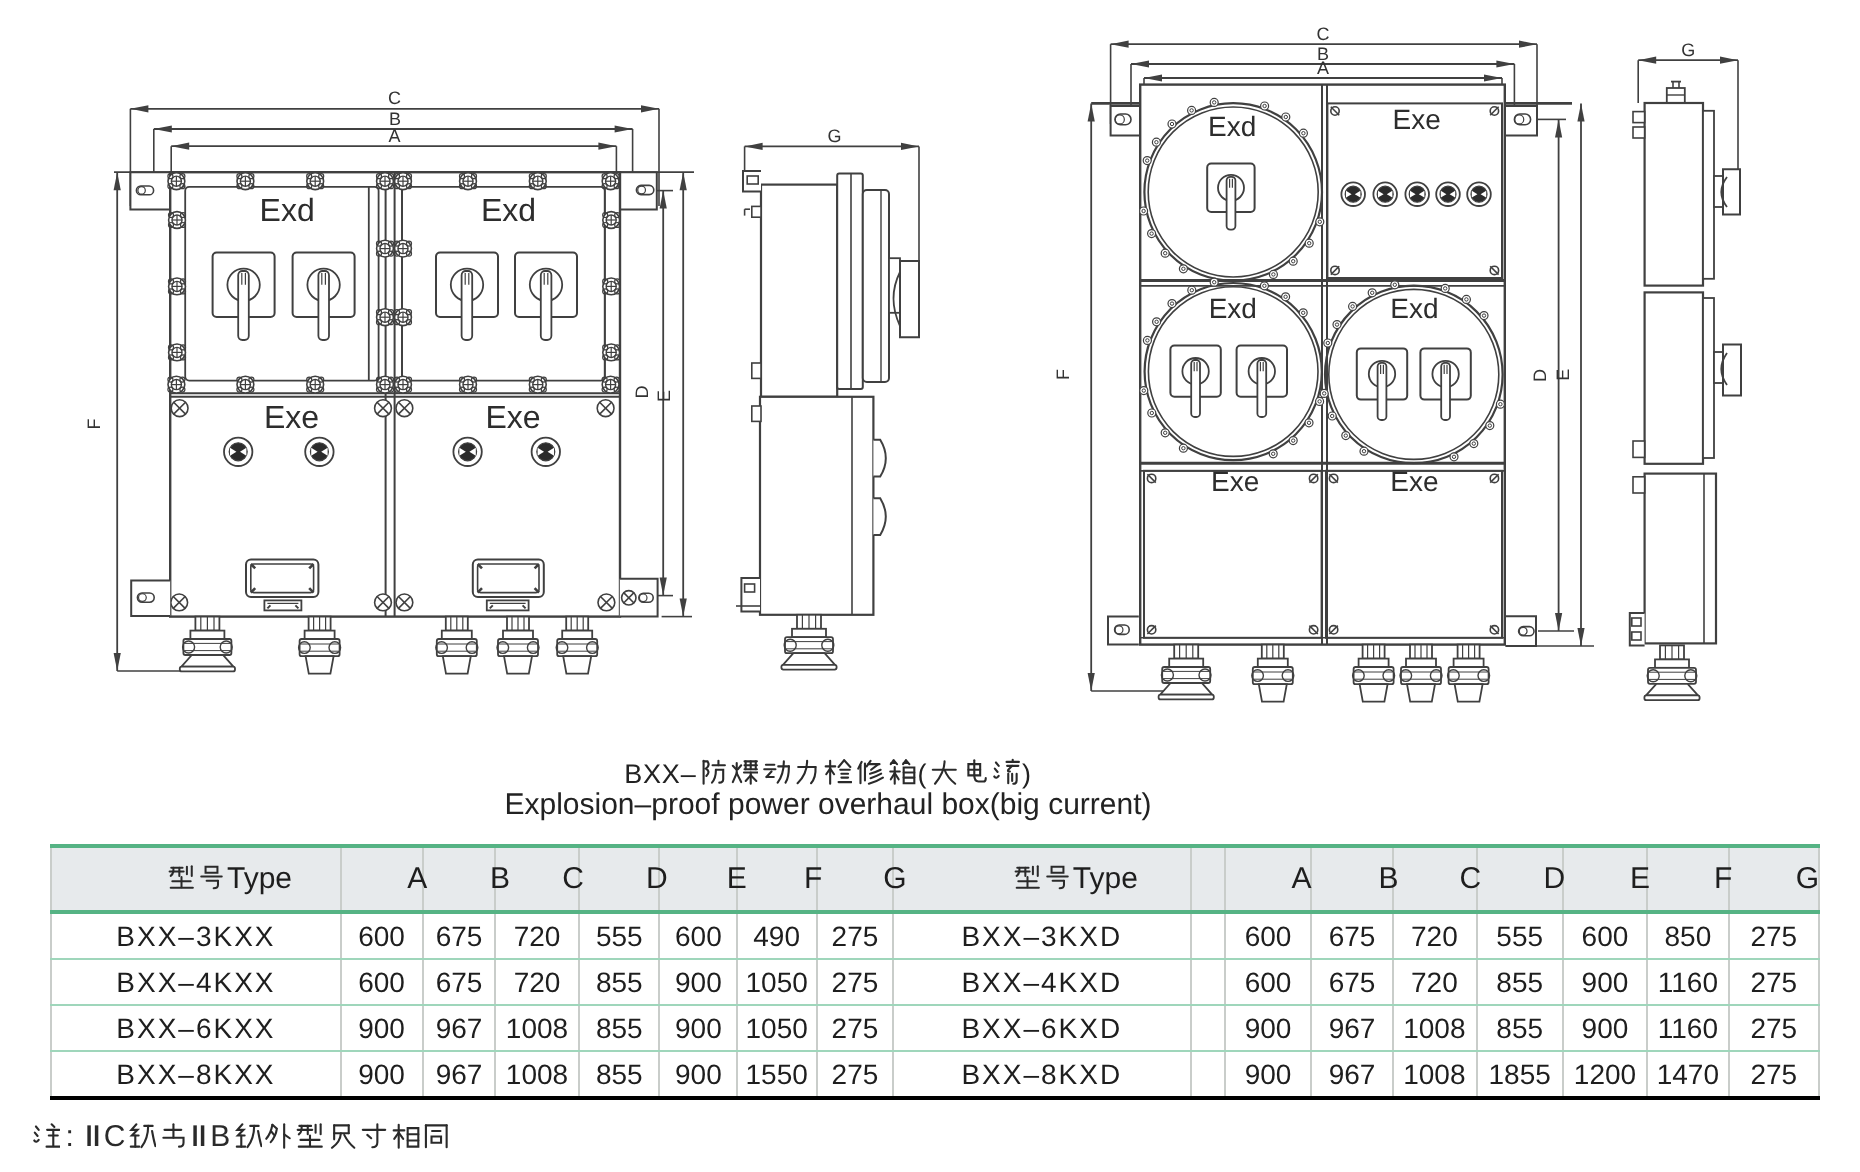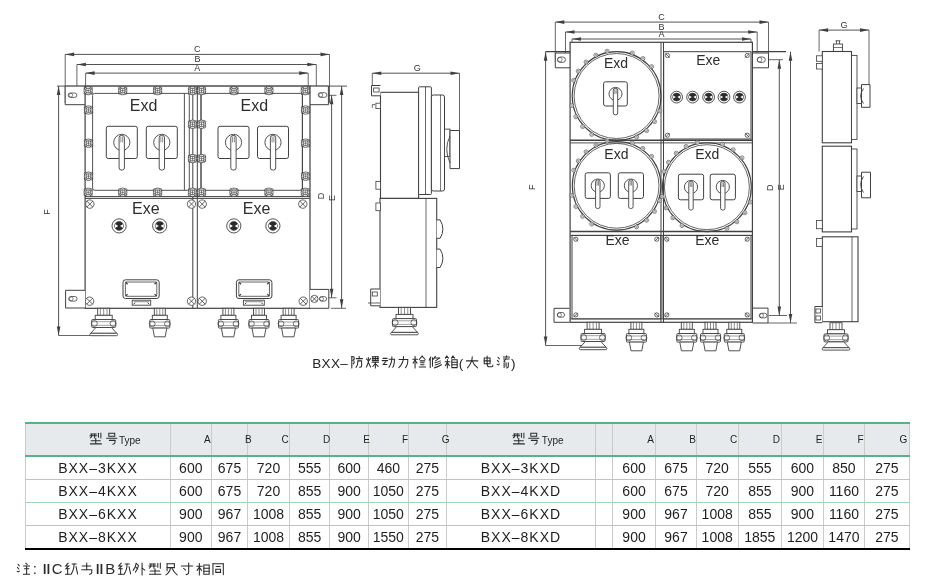--- a/index.html
+++ b/index.html
@@ -1,24 +1,24 @@
 <!DOCTYPE html>
 <html><head><meta charset="utf-8">
 <style>
  html,body{margin:0;padding:0;background:#fff;width:930px;height:586px;overflow:hidden;
    font-family:"Liberation Sans",sans-serif;}
  #page{position:relative;width:930px;height:586px;}
  .cj{width:13px;height:13px;vertical-align:-1.5px;stroke:#2a2a2a;fill:none;stroke-width:7.5;stroke-linecap:round;display:inline-block;margin:0 0.9px;}
  .rn{letter-spacing:0.5px;margin-right:1px;font-weight:bold;transform:scaleX(0.8);display:inline-block;}
- #title{position:absolute;left:0;top:355px;width:828px;text-align:center;font-size:13.5px;color:#222;line-height:15px;letter-spacing:0.4px;}
+ #title{position:absolute;left:0;top:379px;width:828px;text-align:center;font-size:13.5px;color:#222;line-height:15px;letter-spacing:0.4px;}
  #title .l2{font-size:15px;letter-spacing:0;}
  table{border-collapse:collapse;table-layout:fixed;position:absolute;left:25.4px;top:421.5px;width:883.7px;}
  td{border-left:1px solid #c9cdca;border-right:1px solid #c9cdca;text-align:center;vertical-align:middle;
     font-size:14px;color:#1e1e1e;padding:0;height:22.1px;border-top:1px solid #9fd6bb;border-bottom:1px solid #9fd6bb;}
- td.hc{background:#e7eaec;font-size:10px;height:31px;border-top:2px solid #55b384;border-bottom:2px solid #55b384;padding-left:33px;}
+ td.hc{background:#e7eaec;font-size:15px;height:31px;border-top:2px solid #55b384;border-bottom:2px solid #55b384;padding-left:33px;}
  tr:last-child td{border-bottom:2px solid #000000;}
  #note{position:absolute;left:15px;top:560px;font-size:15px;color:#2a2a2a;letter-spacing:0.55px;}
 </style></head>
 <body>
 <div id="page">
 <svg width="0" height="0" style="position:absolute">
       <g fill="none" stroke="#2a2a2a" stroke-width="7.5" stroke-linecap="round">
         <symbol id="cj-fang" viewBox="0 0 100 100">
           <path d="M20,10 V92"></path>
           <path d="M20,12 H34 Q44,28 28,38 Q46,48 30,64"></path>
@@ -1000,21 +1000,21 @@
       </svg><svg class="cj" style="width:14px;height:14px">
         <use href="#cj-xiu"></use>
       </svg><svg class="cj" style="width:14px;height:14px">
         <use href="#cj-xiang"></use>
       </svg>(<svg class="cj" style="width:14px;height:14px">
         <use href="#cj-da"></use>
       </svg><svg class="cj" style="width:14px;height:14px">
         <use href="#cj-dian"></use>
       </svg><svg class="cj" style="width:14px;height:14px">
         <use href="#cj-liu"></use>
-      </svg>)<br></div>
+      </svg>)<br><span class="l2">Explosion–proof power overhaul box(big current)</span></div>
 
 <table>
       <colgroup>
         <col style="width:144.2px">
         <col style="width:41.4px">
         <col style="width:36.1px">
         <col style="width:41.9px">
         <col style="width:40.4px">
         <col style="width:38.7px">
         <col style="width:39.6px">
@@ -1057,21 +1057,21 @@
           <td class="hc">F</td>
           <td class="hc">G</td>
         </tr>
         <tr>
           <td><span style="letter-spacing:1px">BXX–3KXX</span></td>
           <td>600</td>
           <td>675</td>
           <td>720</td>
           <td>555</td>
           <td>600</td>
-          <td>460</td>
+          <td>490</td>
           <td>275</td>
           <td><span style="letter-spacing:1px">BXX–3KXD</span></td>
           <td></td>
           <td>600</td>
           <td>675</td>
           <td>720</td>
           <td>555</td>
           <td>600</td>
           <td>850</td>
           <td>275</td>

